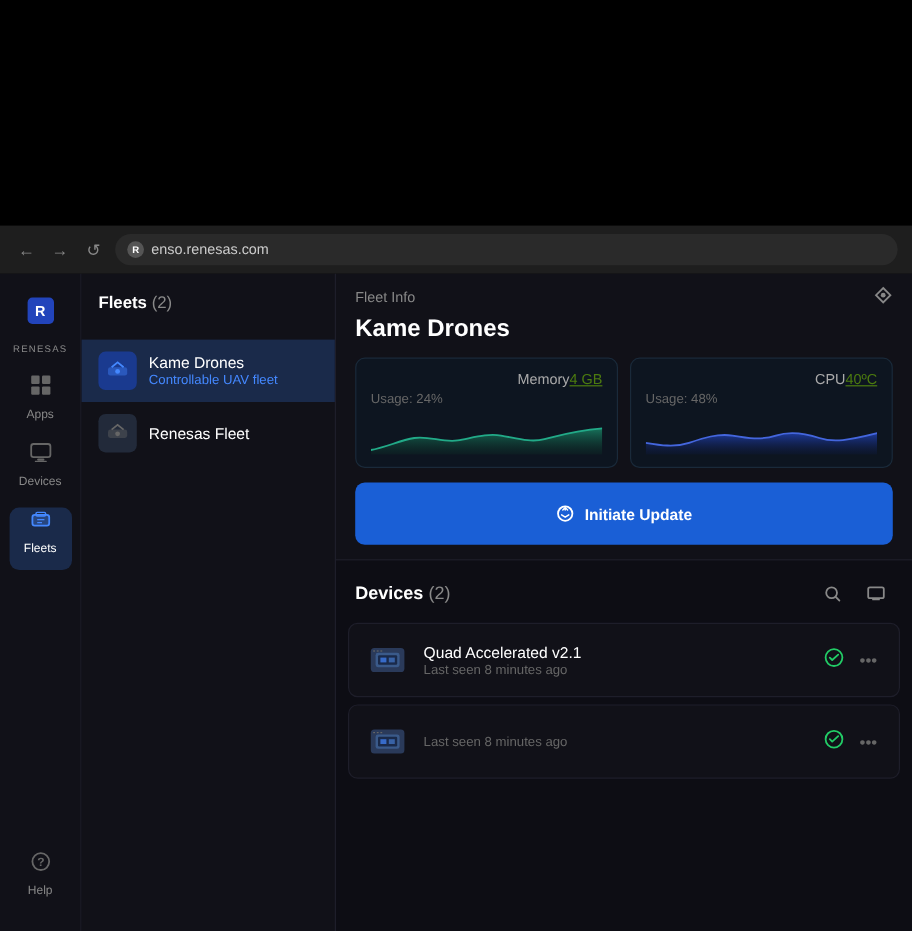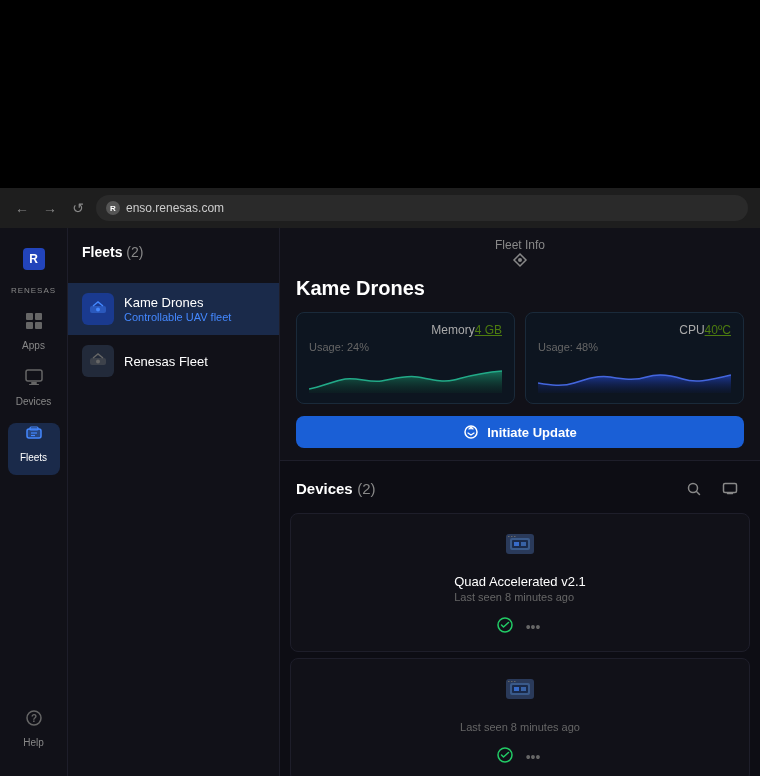--- a/index.html
+++ b/index.html
@@ -186,21 +186,20 @@
     
     .fleet-info-panel {
       background: #111118;
       border-bottom: 1px solid #1e1e2a;
     }
     .fleet-info-header {
       display: flex;
       align-items: center;
       justify-content: space-between;
       padding: 10px 16px 6px;
-      flex-direction: column;
     }
     .fleet-info-title {
       font-size: 12px;
       color: #888;
       font-weight: 500;
     }
     .fleet-info-icon {
       color: #888;
       font-size: 14px;
     }
@@ -256,21 +255,21 @@
 
     
     .update-btn {
       margin: 0 16px 12px;
       background: #1a5fd6;
       border: none;
       border-radius: 8px;
       color: #fff;
       font-size: 13px;
       font-weight: 600;
-      padding: 8px;
+      padding: 18px;
       display: flex;
       align-items: center;
       justify-content: center;
       gap: 8px;
       cursor: pointer;
       width: calc(100% - 32px);
     }
 
     
     .devices-section {
@@ -312,21 +311,20 @@
     }
     .device-item {
       display: flex;
       align-items: center;
       gap: 12px;
       padding: 12px 14px;
       background: #111118;
       border-radius: 8px;
       margin-bottom: 6px;
       border: 1px solid #1e1e2a;
-      flex-direction: column;
     }
     .device-chip {
       width: 36px; height: 36px;
       position: relative;
     }
     .device-info {
       flex: 1;
     }
     .device-name {
       font-size: 13px;

